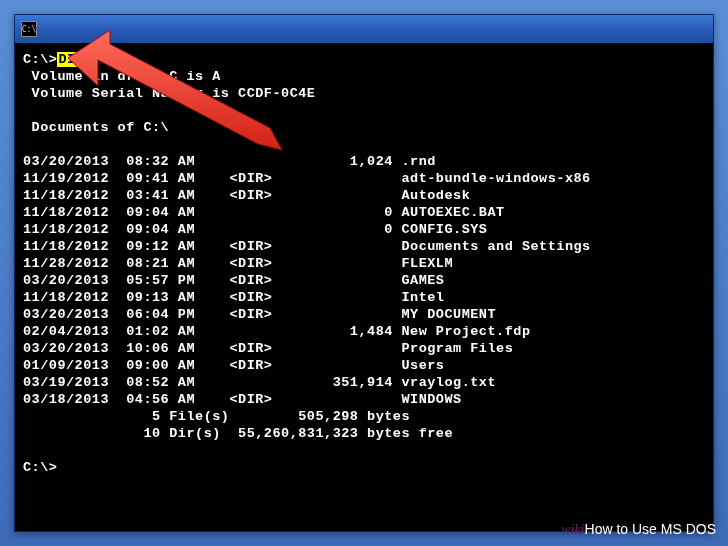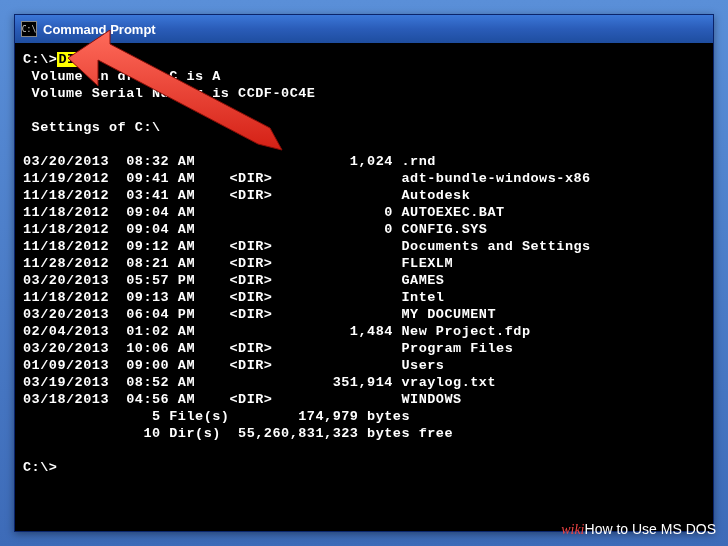--- a/index.html
+++ b/index.html
@@ -70,54 +70,53 @@
   }
   .watermark {
     position: absolute;
     bottom: 8px;
     right: 12px;
     font-family: "Arial", sans-serif;
     font-size: 14px;
     color: #fff;
   }
   .watermark .wiki {
-    color: #ef4444;
+    color: #701a75;
     font-style: italic;
     font-family: Georgia, serif;
   }
 </style>
 </head>
 <body>
 
 <div class="window">
   <div class="titlebar">
     <div class="titlebar-icon">C:\</div>
-    <span>Command Prompt</span>
   </div>
   <div class="terminal"><span class="prompt-line"><span>C:\&gt;</span><span class="highlighted">DIR</span></span><span> Volume in drive C is A</span>
 <span> Volume Serial Number is CCDF-0C4E</span>
 
-<span> Settings of C:\</span>
+<span> Documents of C:\</span>
 
 <span id="entries-container">03/20/2013  08:32 AM                  1,024 .rnd
 11/19/2012  09:41 AM    &lt;DIR&gt;               adt-bundle-windows-x86
 11/18/2012  03:41 AM    &lt;DIR&gt;               Autodesk
 11/18/2012  09:04 AM                      0 AUTOEXEC.BAT
 11/18/2012  09:04 AM                      0 CONFIG.SYS
 11/18/2012  09:12 AM    &lt;DIR&gt;               Documents and Settings
 11/28/2012  08:21 AM    &lt;DIR&gt;               FLEXLM
 03/20/2013  05:57 PM    &lt;DIR&gt;               GAMES
 11/18/2012  09:13 AM    &lt;DIR&gt;               Intel
 03/20/2013  06:04 PM    &lt;DIR&gt;               MY DOCUMENT
 02/04/2013  01:02 AM                  1,484 New Project.fdp
 03/20/2013  10:06 AM    &lt;DIR&gt;               Program Files
 01/09/2013  09:00 AM    &lt;DIR&gt;               Users
 03/19/2013  08:52 AM                351,914 vraylog.txt
 03/18/2013  04:56 AM    &lt;DIR&gt;               WINDOWS
-</span><span>               5 File(s)        174,979 bytes</span>
+</span><span>               5 File(s)        505,298 bytes</span>
 <span>              10 Dir(s)  55,260,831,323 bytes free</span>
 
 <span>C:\&gt;</span></div>
 </div>
 
 <svg class="arrow" width="230" height="160" viewBox="0 0 230 160">
   <defs>
     <linearGradient id="arrGrad" x1="0%" y1="0%" x2="0%" y2="100%">
       <stop offset="0%" stop-color="#ff6b5b"></stop>
       <stop offset="100%" stop-color="#d42015"></stop>

